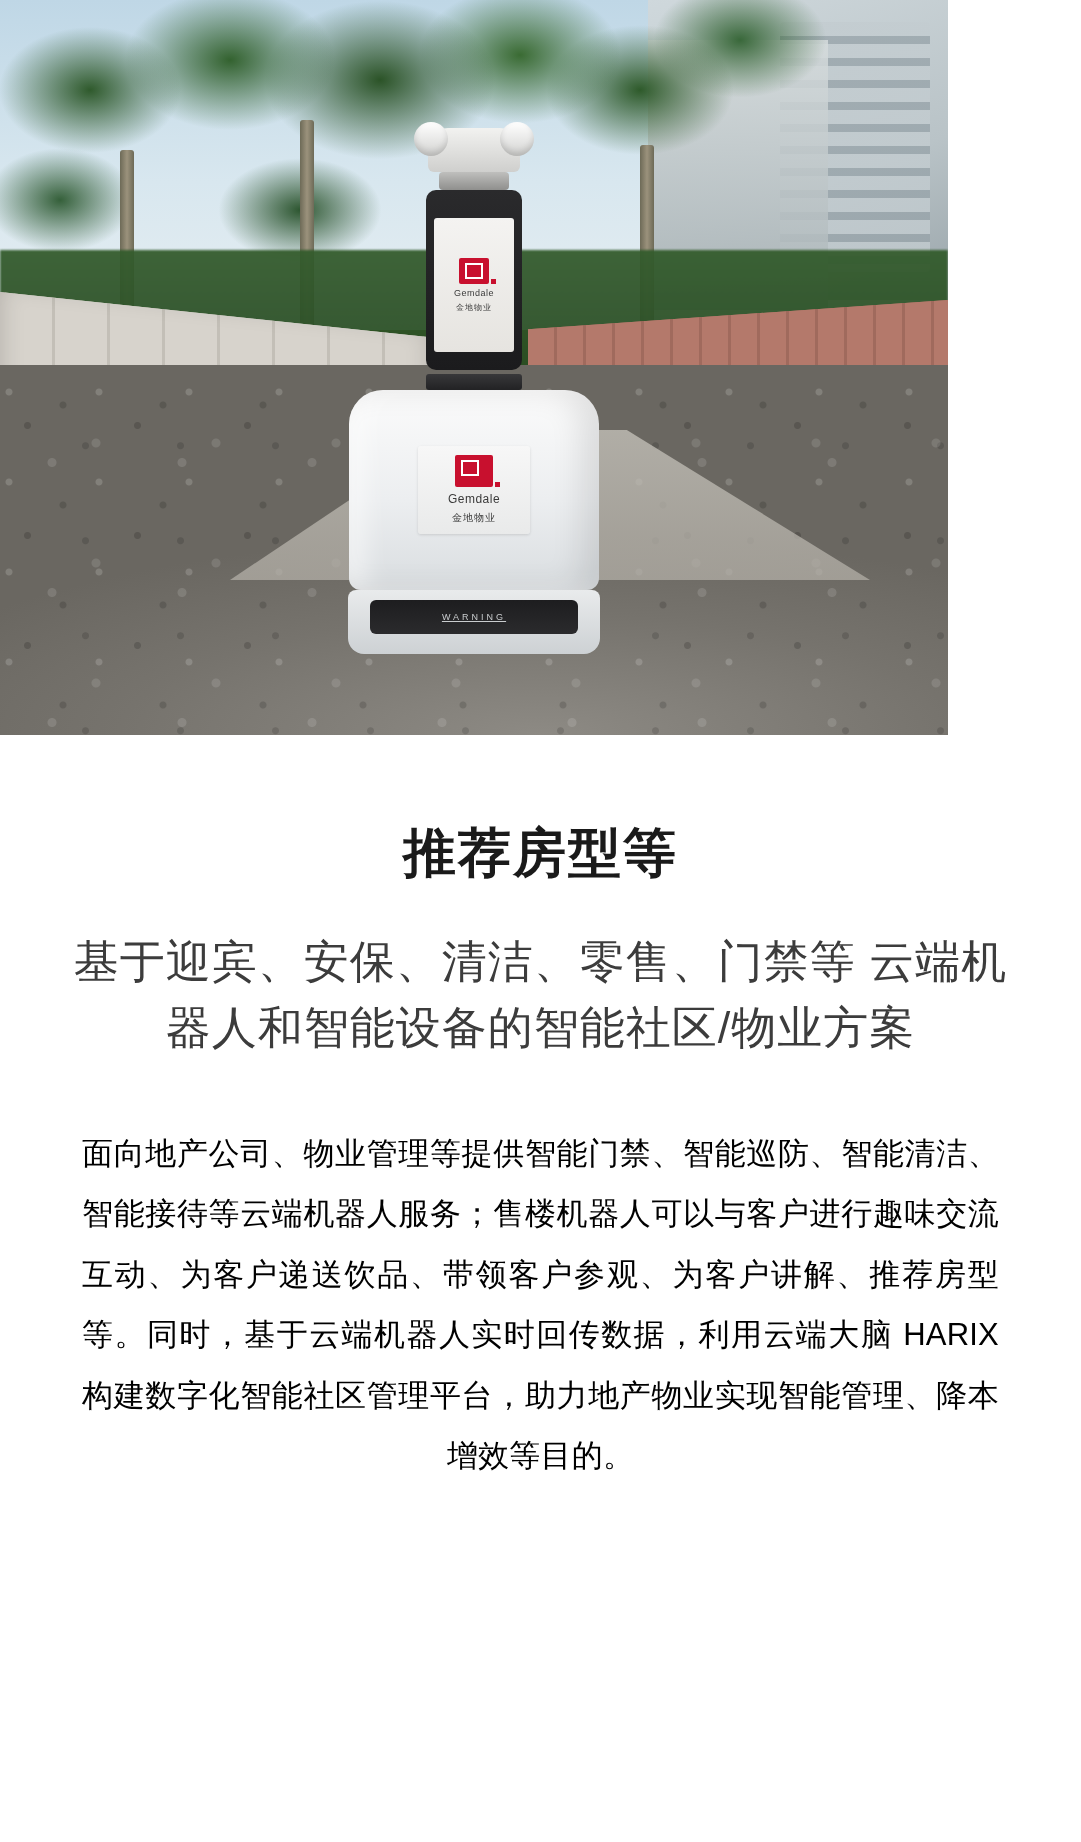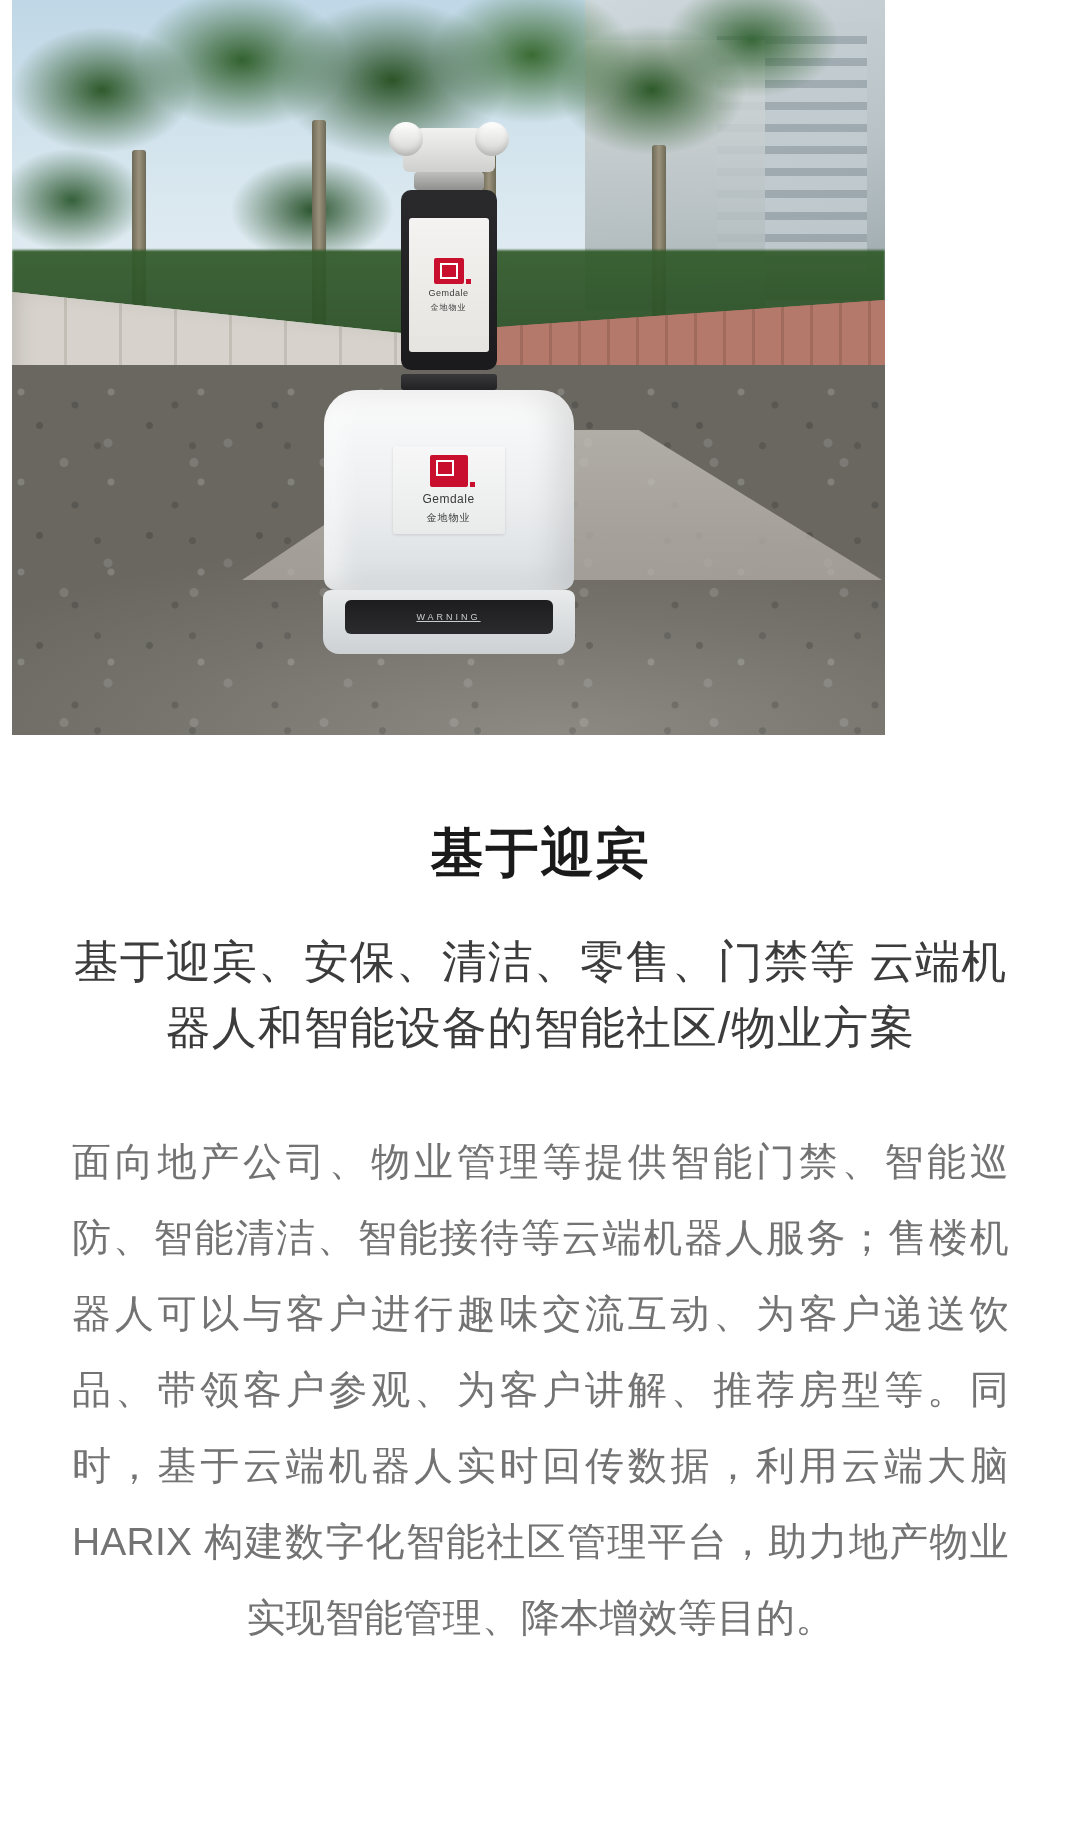--- a/index.html
+++ b/index.html
@@ -17,25 +17,24 @@
   .page {
     width: 1081px;
     height: 1842px;
     position: relative;
     background: #ffffff;
   }
 
   
   .hero {
     position: relative;
-    width: 873px;
+    width: 948px;
     height: 735px;
     overflow: hidden;
     background: #4d7c0f;
-    margin-left: 12px;
   }
   
   .sky {
     position: absolute;
     left: 0; top: 0; right: 0;
     height: 330px;
     background: linear-gradient(180deg, #bfd7e6 0%, #d8e7ef 55%, #e6eef2 100%);
   }
   
   .bldg-far {
@@ -261,27 +260,27 @@
   .subtitle {
     text-align: center;
     font-size: 45px;
     font-weight: 400;
     color: #3c3c3c;
     line-height: 1.48;
     letter-spacing: 1px;
     margin: 17px 0 62px 0;
   }
   .body-copy {
-    font-size: 39px;
-    color: #737373;
+    font-size: 31px;
+    color: #000000;
     line-height: 1.95;
     text-align: justify;
     text-align-last: center;
     letter-spacing: .2px;
-    margin: 6px;
+    margin: 16px;
   }
 </style>
 </head>
 <body>
 
 <div class="page">
 
   <div class="hero">
     <div class="sky"></div>
     <div class="bldg-far"></div>
@@ -320,18 +319,18 @@
       </div>
       <div class="base">
         <div class="bumper">
           <span class="warning-text">WARNING</span>
         </div>
       </div>
     </div>
   </div>
 
   <div class="content">
-    <h1 class="title">基于迎宾</h1>
+    <h1 class="title">推荐房型等</h1>
     <h2 class="subtitle">基于迎宾、安保、清洁、零售、门禁等 云端机器人和智能设备的智能社区/物业方案</h2>
     <p class="body-copy">面向地产公司、物业管理等提供智能门禁、智能巡防、智能清洁、智能接待等云端机器人服务；售楼机器人可以与客户进行趣味交流互动、为客户递送饮品、带领客户参观、为客户讲解、推荐房型等。同时，基于云端机器人实时回传数据，利用云端大脑 HARIX 构建数字化智能社区管理平台，助力地产物业实现智能管理、降本增效等目的。</p>
   </div>
 
 </div>
 
 </body></html>

